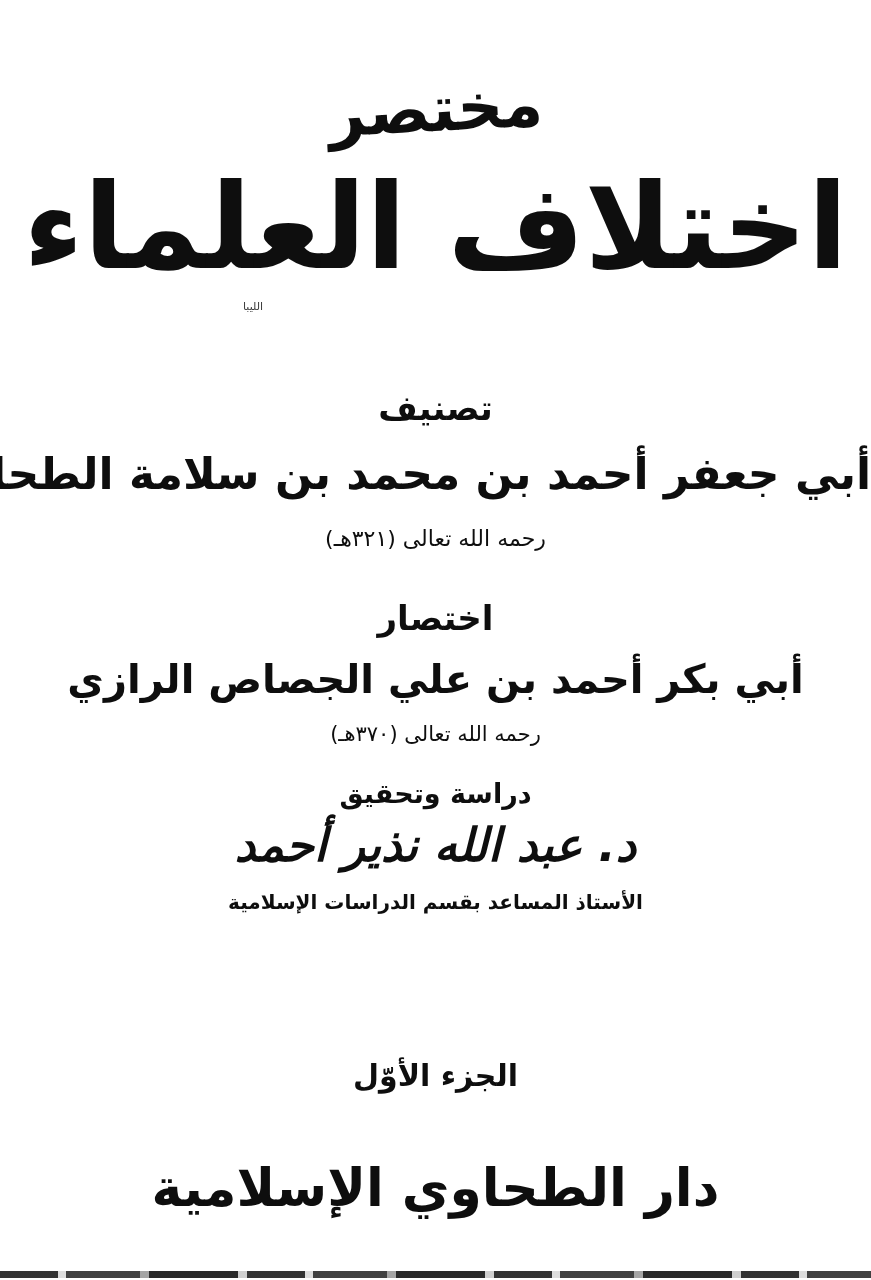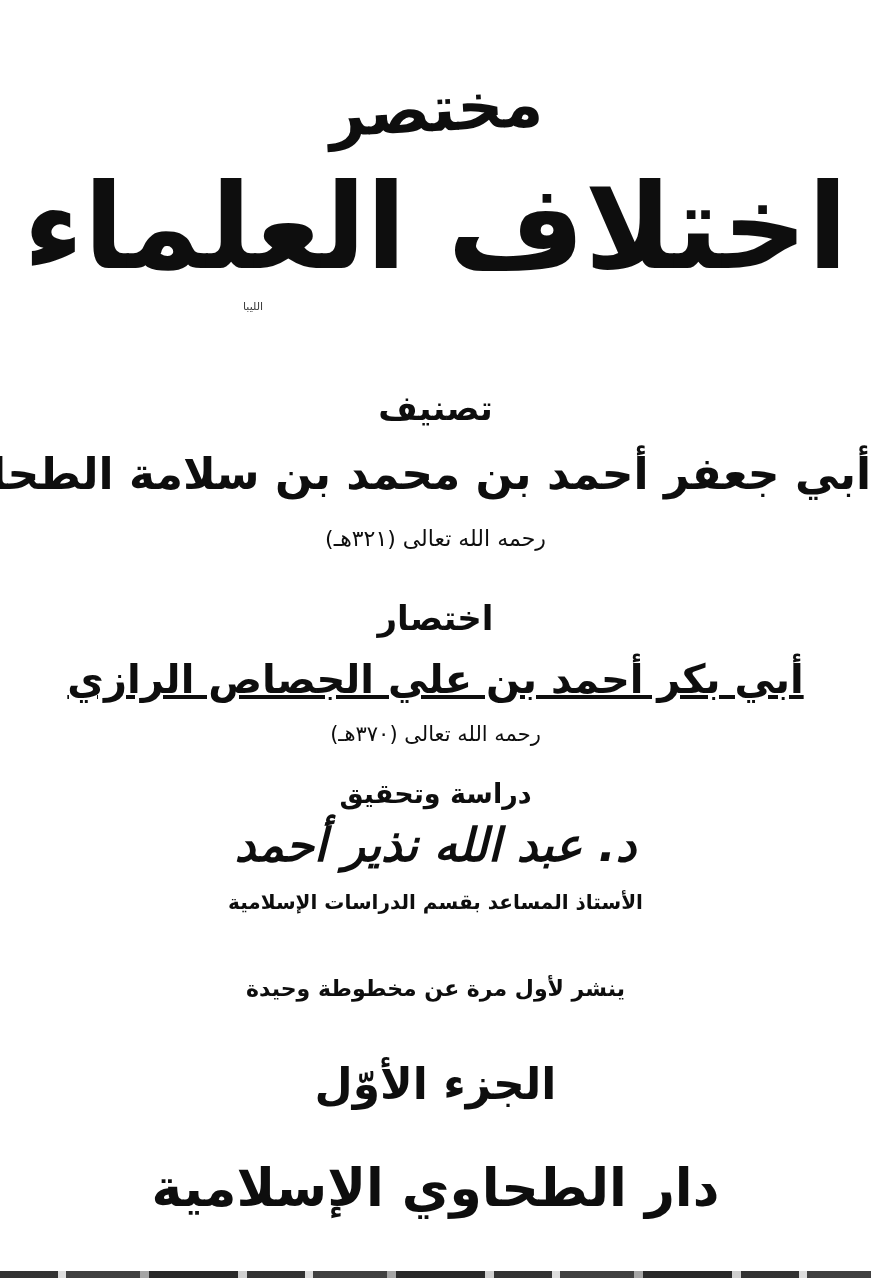--- a/index.html
+++ b/index.html
@@ -61,21 +61,20 @@
   }
   .heading-ikhtisar {
     top: 598px;
     font-size: 34px;
     font-weight: bold;
   }
   .abridger-name {
     top: 656px;
     font-size: 40px;
     font-weight: bold;
-    text-decoration: underline;
   }
   .death-note-2 {
     top: 722px;
     font-size: 21px;
   }
   .heading-study {
     top: 778px;
     font-size: 27px;
     font-weight: bold;
   }
@@ -95,21 +94,21 @@
     font-size: 20px;
     font-weight: bold;
   }
   .publication-note {
     top: 976px;
     font-size: 22px;
     font-weight: bold;
   }
   .volume-label {
     top: 1058px;
-    font-size: 44px;
+    font-size: 30px;
     font-weight: bold;
   }
   .publisher-name {
     top: 1158px;
     font-size: 52px;
     font-weight: bold;
   }
   .scan-artifact-band {
     position: absolute;
     top: 1271px;
@@ -151,21 +150,20 @@
 
   <div class="line death-note-2">رحمه الله تعالى (٣٧٠هـ)</div>
 
   <div class="line heading-study">دراسة وتحقيق</div>
 
   <div class="line editor-name">د. عبد الله نذير أحمد</div>
 
   <div class="line affiliation-1">الأستاذ المساعد بقسم الدراسات الإسلامية</div>
 
 
-  <div class="line publication-note">ينشر لأول مرة عن مخطوطة وحيدة</div>
 
   <div class="line volume-label">الجزء الأوّل</div>
 
   <div class="line publisher-name">دار الطحاوي الإسلامية</div>
 
   <div class="scan-artifact-band"></div>
 
 </div>
 
 </body></html>

